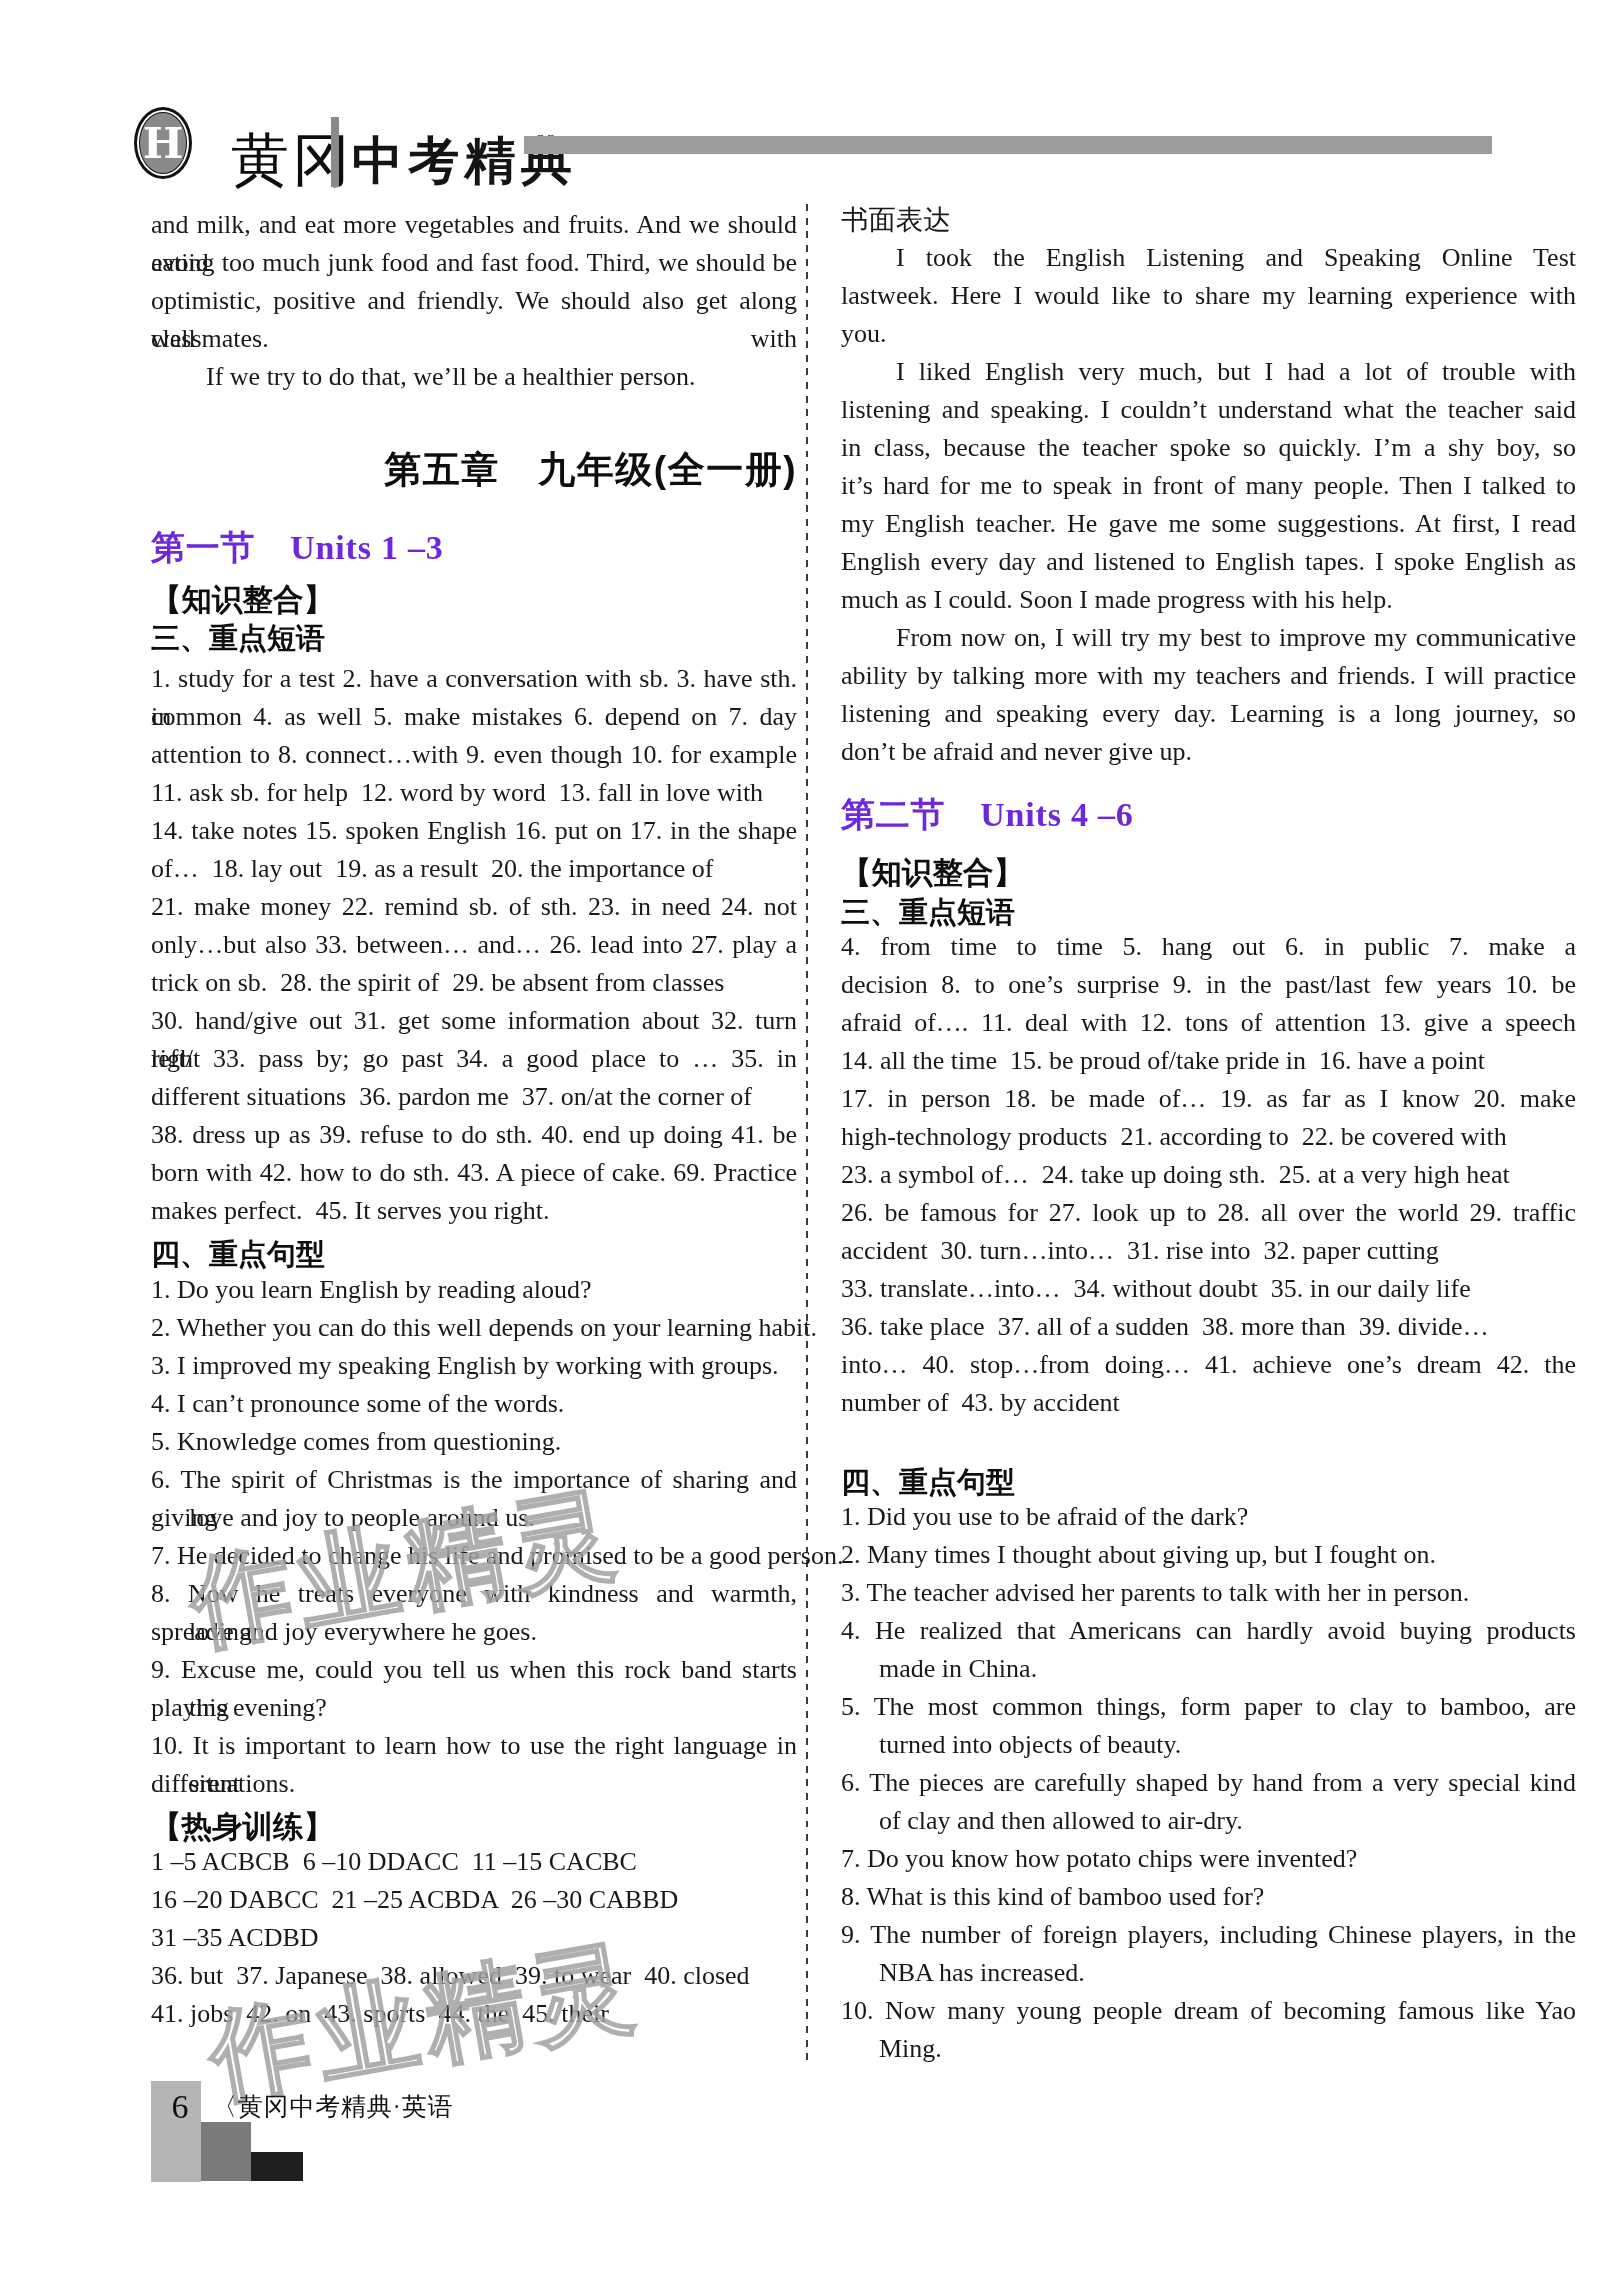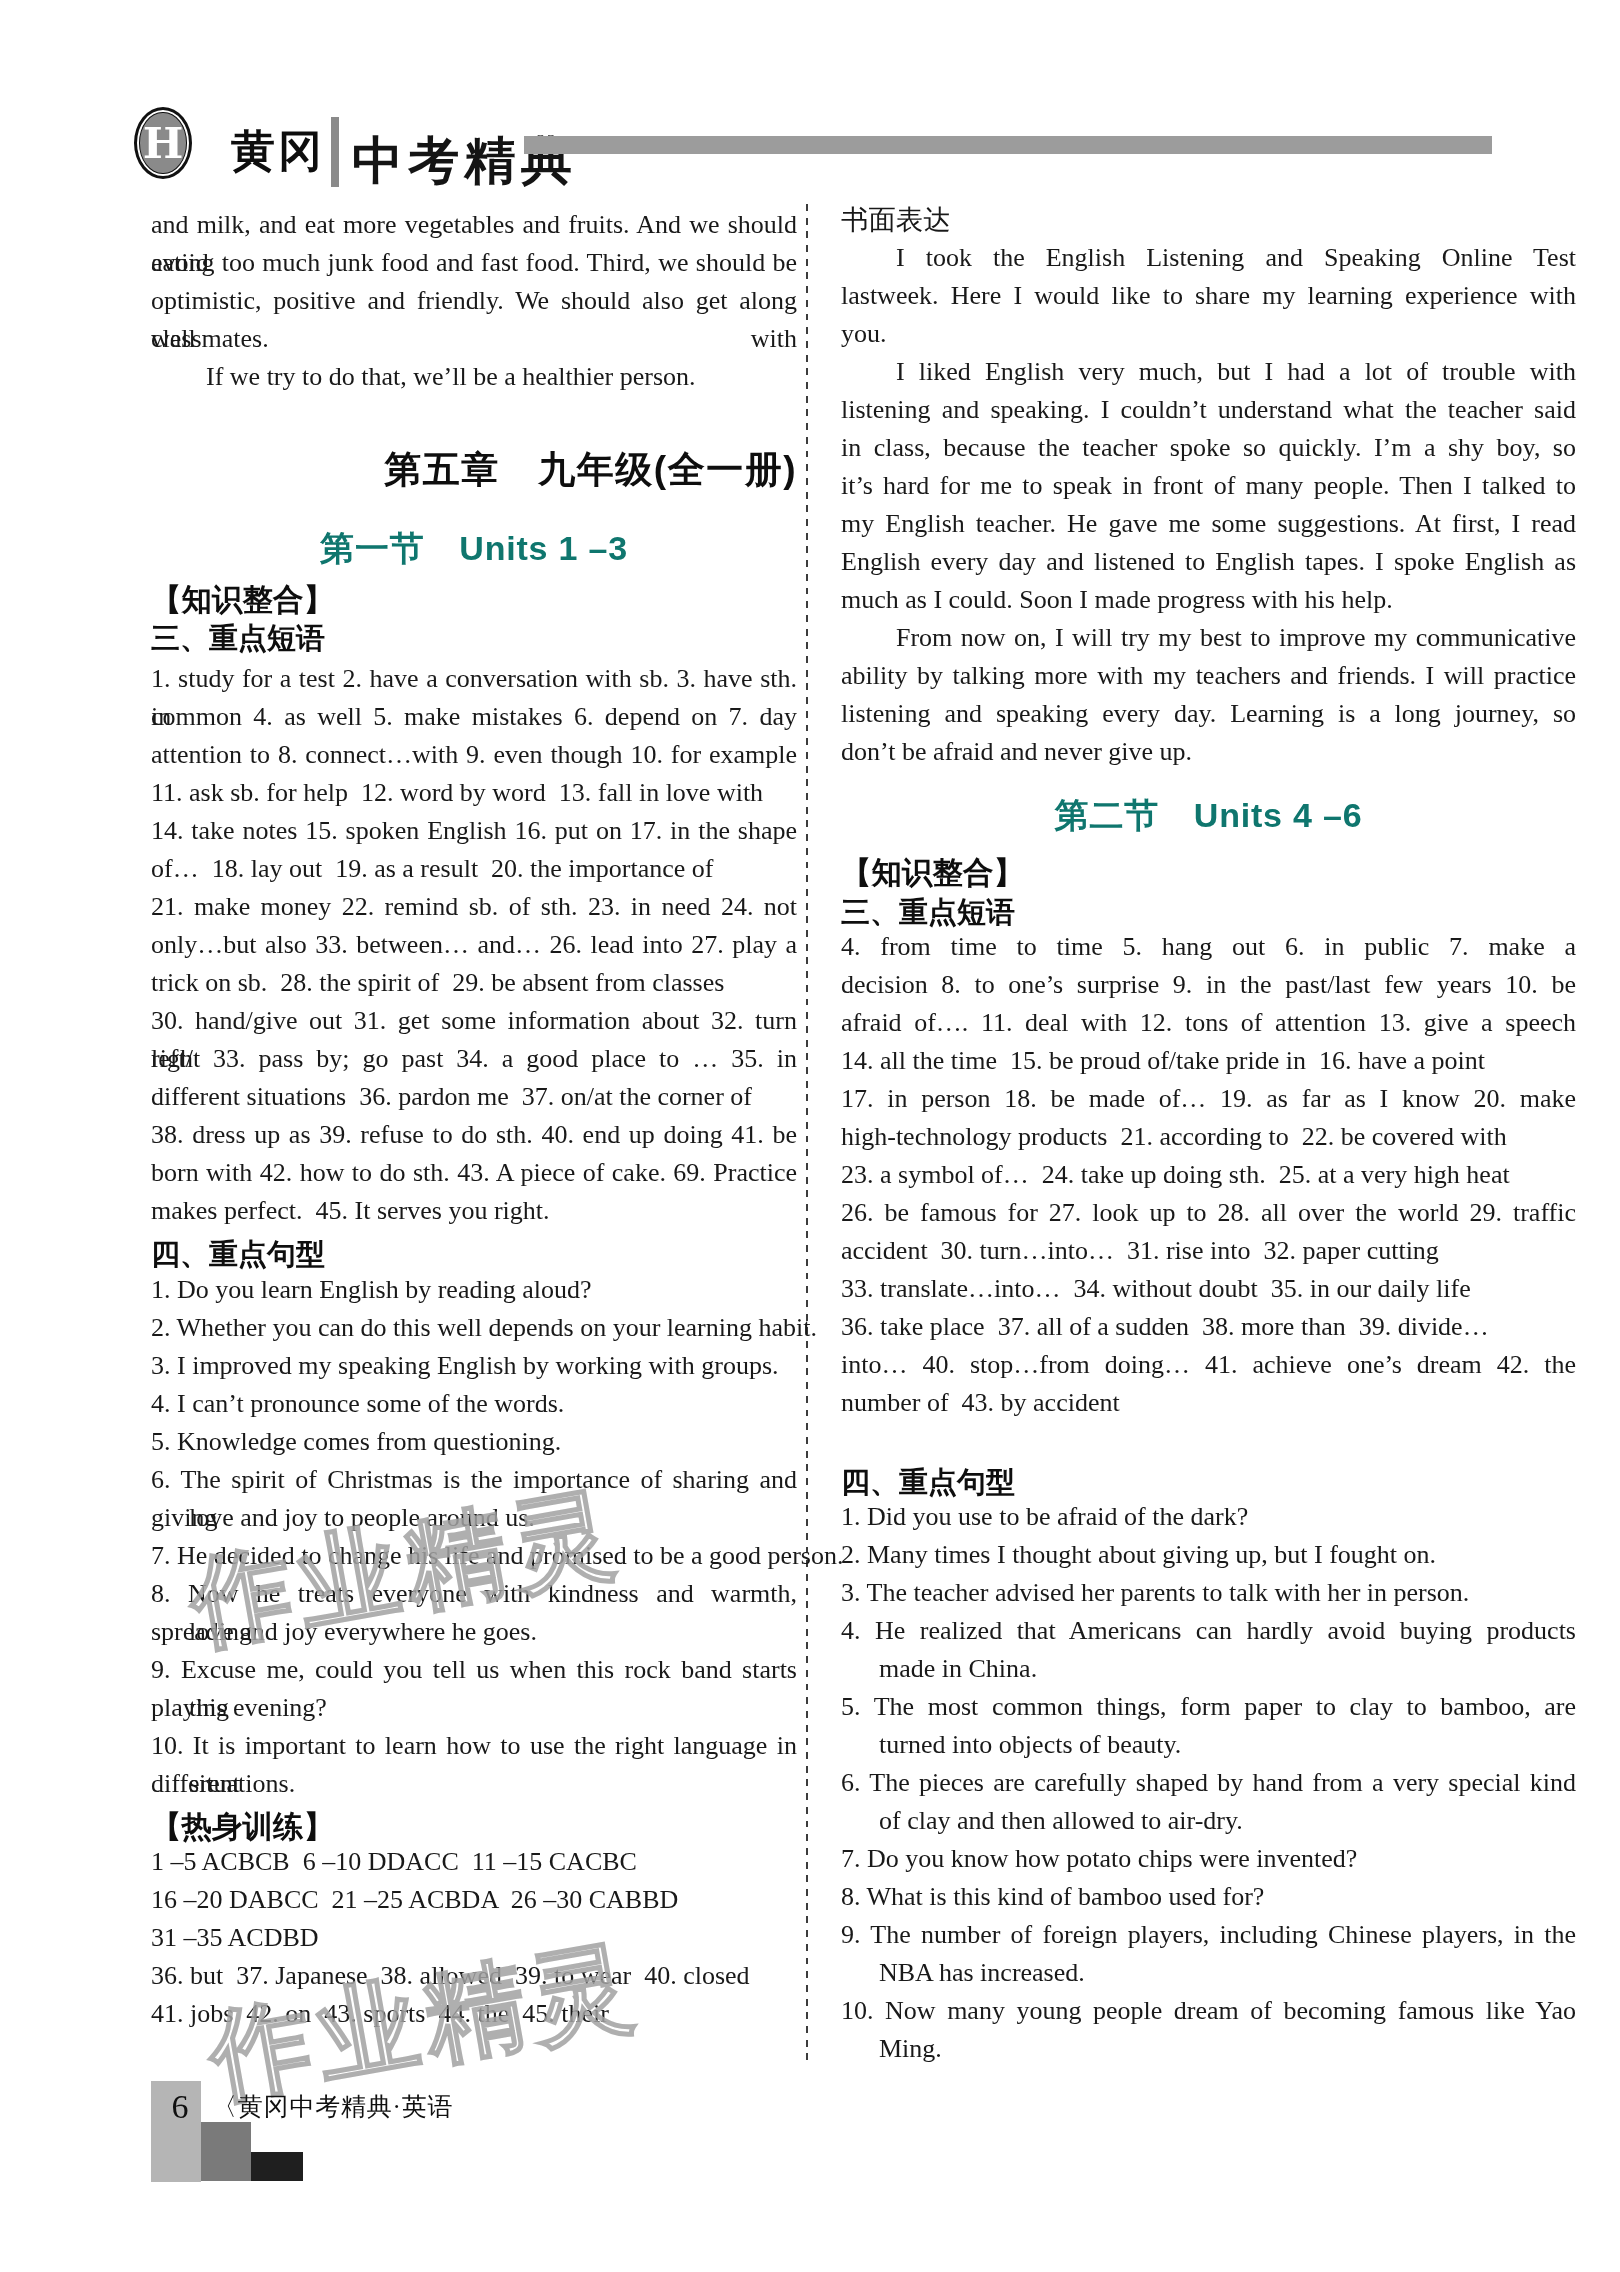--- a/index.html
+++ b/index.html
@@ -15,21 +15,21 @@
     background:#fff;
   }
   .logo-inner{
     width:100%;height:100%;border-radius:50%;background:#8a8a8a;border:1.5px solid #111;
     box-sizing:border-box;display:flex;align-items:center;justify-content:center;
     color:#fff;font-family:"DejaVu Serif","Liberation Serif",serif;
     font-size:43px;font-weight:700;
   }
   .brand{
     position:absolute;left:231px;top:122px;font-family:"Liberation Sans","DejaVu Sans",sans-serif;
-    font-weight:700;font-size:44px;letter-spacing:3px;color:#0d0d0d;
+    font-weight:400;font-size:58px;letter-spacing:3px;color:#0d0d0d;
   }
   .brand-sep{position:absolute;left:331px;top:117px;width:8.4px;height:70px;background:#8a8a8a;}
   .brand2{
     position:absolute;left:352px;top:127px;font-family:"Liberation Sans","DejaVu Sans",sans-serif;
     font-weight:600;font-size:51px;letter-spacing:5.3px;color:#141414;
   }
   .hrule{position:absolute;left:524px;top:136px;width:968px;height:18.3px;background:#9c9c9c;}
   
   .col-divider{
     position:absolute;left:806px;top:204px;width:2.3px;height:1858px;
@@ -44,22 +44,22 @@
     overflow:visible;
   }
   .line.just{white-space:normal;text-align:justify;text-align-last:justify;}
   .line.cont{padding-left:38px;}
   .line.para{text-indent:55px;}
   .h1{
     font-family:"Liberation Sans","DejaVu Sans",sans-serif;font-weight:700;
     font-size:37px;line-height:47px;text-align:right;letter-spacing:1.5px;color:#0e0e0e;
   }
   .h2{
-    font-family:Liberation Sans, sans-serif;font-weight:700;
-    font-size:34px;line-height:44px;text-align:center;letter-spacing:0.8px;color:#0f766e;
+    font-family:Liberation Serif, serif;font-weight:700;
+    font-size:34px;line-height:44px;text-align:left;letter-spacing:0.8px;color:#6d28d9;
   }
   .tag{
     font-family:"Liberation Sans","DejaVu Sans",sans-serif;font-weight:700;
     font-size:30.5px;line-height:40px;color:#0e0e0e;
   }
   .sub{
     font-family:"Liberation Sans","DejaVu Sans",sans-serif;font-weight:700;
     font-size:29px;line-height:38px;color:#0e0e0e;
   }
   .cjk-reg{font-size:27.4px;line-height:38px;font-weight:400;}

